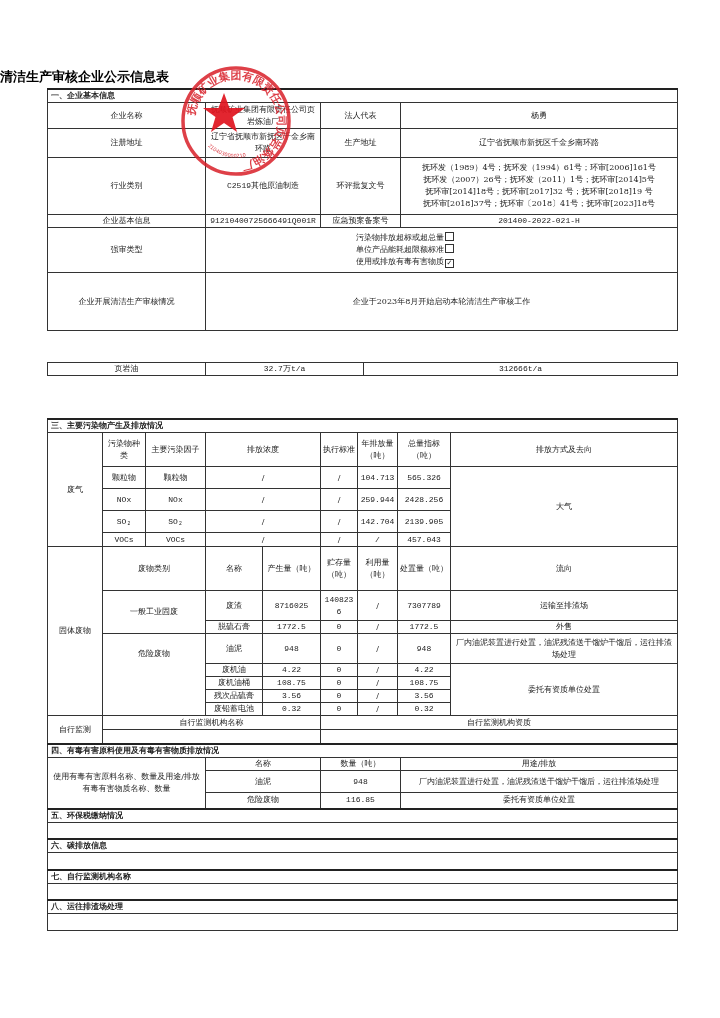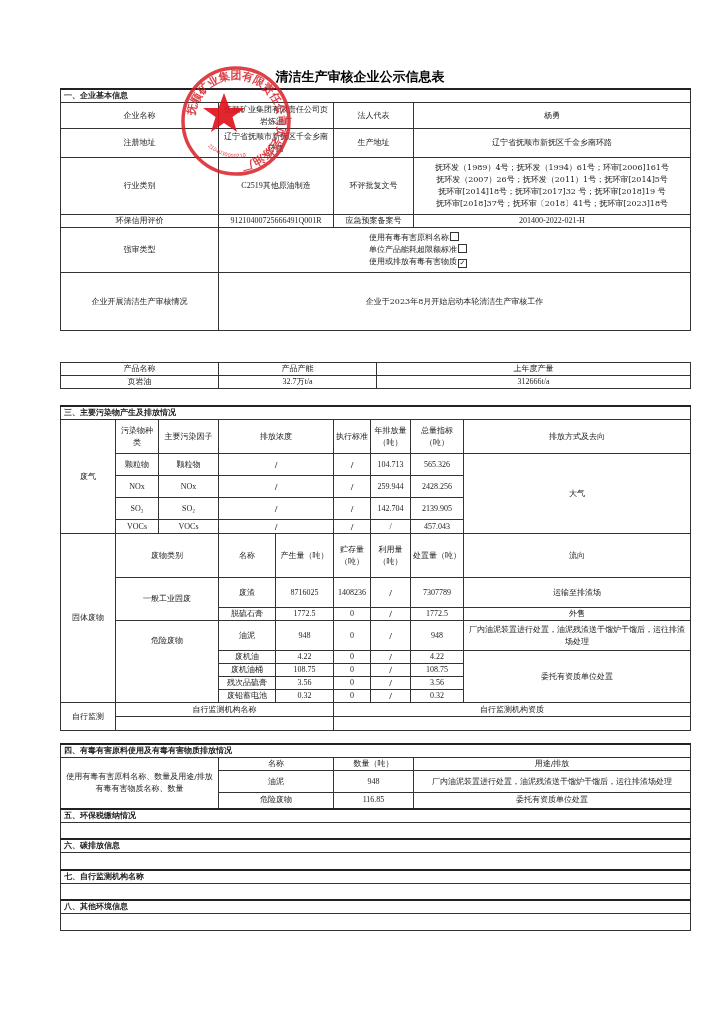--- a/index.html
+++ b/index.html
@@ -1,27 +1,27 @@
 <!DOCTYPE html>
 <html><head>
 <meta charset="utf-8">
 <style>
   html, body { margin:0; padding:0; background:#ffffff; }
   body { width:720px; height:1018px; position:relative; overflow:hidden;
          font-family:"DejaVu Serif","Liberation Serif",serif; color:#222; }
-  .page-title { position:absolute; left:0; width:720px; top:68px; text-align:center;
+  .page-title { position:absolute; left:0; width:720px; top:68px; text-align:left;
                 font-family:"DejaVu Sans","Liberation Sans",sans-serif; font-weight:bold;
                 font-size:13px; color:#000; }
-  table.t { position:absolute; left:47px; width:630px; border-collapse:collapse; table-layout:fixed;margin-left:13px; }
+  table.t { position:absolute; left:47px; width:630px; border-collapse:collapse; table-layout:fixed; }
   table.t td { border:1px solid #333; font-size:8px; text-align:center; vertical-align:middle;
                padding:0 2px; line-height:12px; overflow:hidden; }
   td.sec { text-align:left !important; font-family:"DejaVu Sans","Liberation Sans",sans-serif;
            font-weight:bold; font-size:8px; padding-left:3px !important; height:12px; border-top:2px solid #222 !important; }
   td.left { text-align:left; padding-left:3px; }
-  .num { font-family:Liberation Serif, serif; }
+  .num { font-family:Liberation Mono, monospace; }
   .stamp { position:absolute; left:180px; top:65px; width:112px; height:112px; pointer-events:none; }
   .cb { display:inline-block; width:7px; height:7px; border:1px solid #333; vertical-align:-1px; margin-left:1px; font-size:7px; line-height:7px; text-align:center; }
 </style>
 </head>
 <body>
 
 <div class="page-title">清洁生产审核企业公示信息表</div>
 
 <table class="t" style="top:88px;">
   <colgroup>
@@ -51,61 +51,56 @@
     <td class="num">C2519其他原油制造</td>
     <td>环评批复文号</td>
     <td class="left">
       <div>抚环发（1989）4号；抚环发（1994）61号；环审[2006]161号</div>
       <div>抚环发（2007）26号；抚环发（2011）1号；抚环审[2014]5号</div>
       <div>抚环审[2014]18号；抚环审[2017]32 号；抚环审[2018]19 号</div>
       <div>抚环审[2018]37号；抚环审〔2018〕41号；抚环审[2023]18号</div>
     </td>
   </tr>
   <tr style="height:13px">
-    <td>环保信用评价</td>
+    <td>企业基本信息</td>
     <td class="num">91210400725666491Q001R</td>
     <td>应急预案备案号</td>
     <td class="num">201400-2022-021-H</td>
   </tr>
   <tr style="height:45px">
     <td>强审类型</td>
     <td colspan="3" style="padding-left:150px;text-align:left;">
-      <div><span>使用有毒有害原料名称</span><span class="cb"></span></div>
+      <div><span>污染物排放超标或超总量</span><span class="cb"></span></div>
       <div><span>单位产品能耗超限额标准</span><span class="cb"></span></div>
       <div><span>使用或排放有毒有害物质</span><span class="cb">✓</span></div>
     </td>
   </tr>
   <tr style="height:58px">
     <td>企业开展清洁生产审核情况</td>
     <td colspan="3">企业于2023年8月开始启动本轮清洁生产审核工作</td>
   </tr>
 </tbody>
   </table>
 
 <table class="t" style="top:362px;">
   <colgroup>
       <col style="width:158px">
       <col style="width:158px">
       <col style="width:314px">
     </colgroup>
   <tbody>
   <tr style="height:12px">
-    <td>产品名称</td>
-    <td>产品产能</td>
-    <td>上年度产量</td>
-  </tr>
-  <tr style="height:12px">
     <td>页岩油</td>
     <td class="num">32.7万t/a</td>
     <td class="num">312666t/a</td>
   </tr>
 </tbody>
   </table>
 
-<table class="t" style="top:405px;">
+<table class="t" style="top:418px;">
   <colgroup>
     <col style="width:55px">
       <col style="width:43px">
       <col style="width:60px">
     <col style="width:57px">
       <col style="width:58px">
       <col style="width:37px">
     <col style="width:40px">
       <col style="width:53px">
       <col style="width:227px">
@@ -275,21 +270,21 @@
   <tr style="height:17px">
         <td colspan="4"></td>
       </tr>
   <tr>
         <td class="sec" colspan="4">七、自行监测机构名称</td>
       </tr>
   <tr style="height:17px">
         <td colspan="4"></td>
       </tr>
   <tr>
-        <td class="sec" colspan="4">八、其他环境信息</td>
+        <td class="sec" colspan="4">八、运往排渣场处理</td>
       </tr>
   <tr style="height:17px">
         <td colspan="4"></td>
       </tr>
 </tbody>
   </table>
 
 <svg class="stamp" viewBox="0 0 112 112">
   <defs>
     <path id="ring" d="M 56,56 m -42,0 a 42,42 0 1,1 84,0 a 42,42 0 1,1 -84,0"></path>

